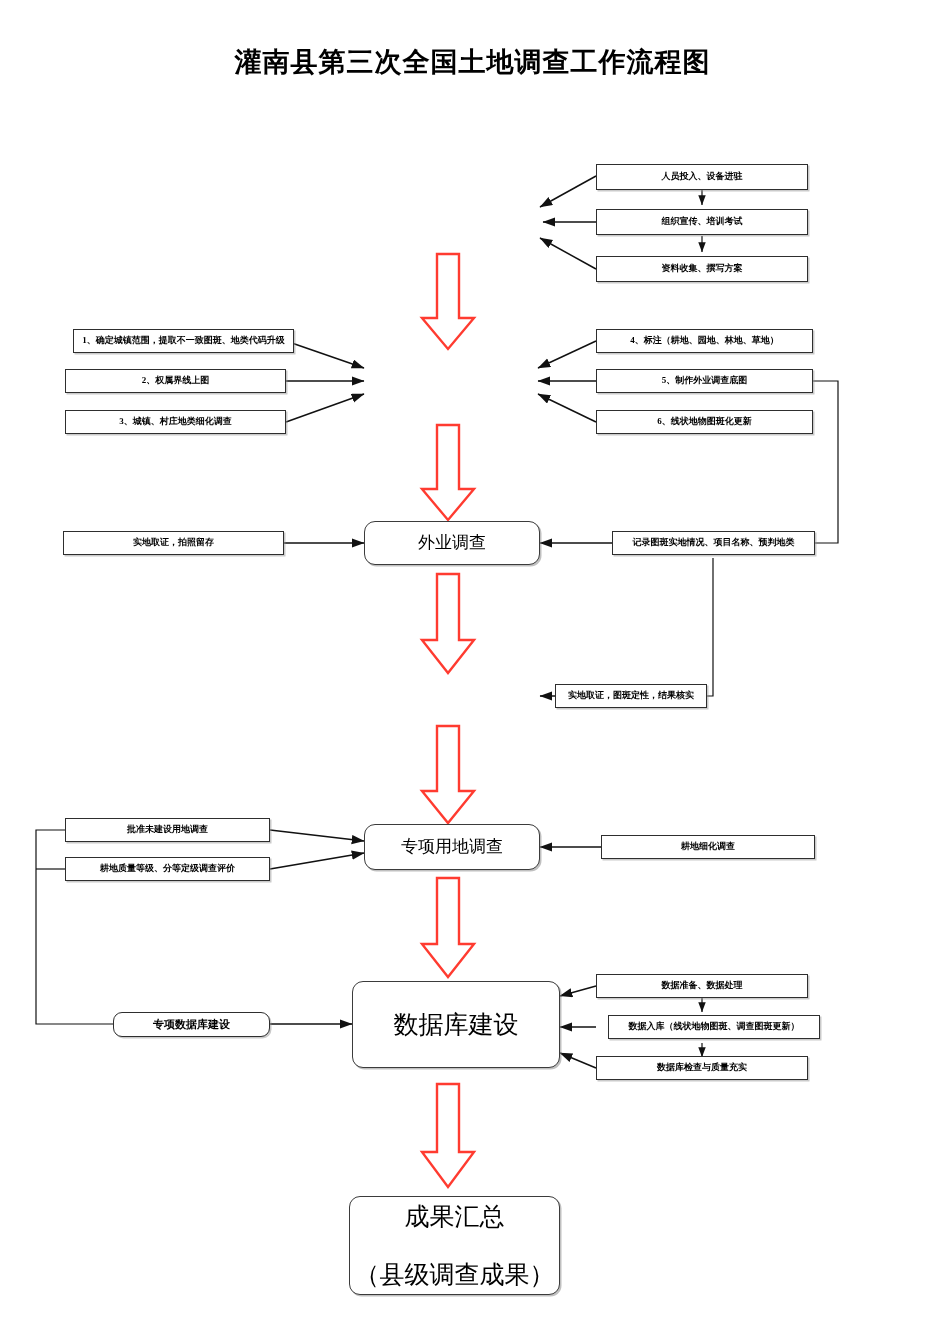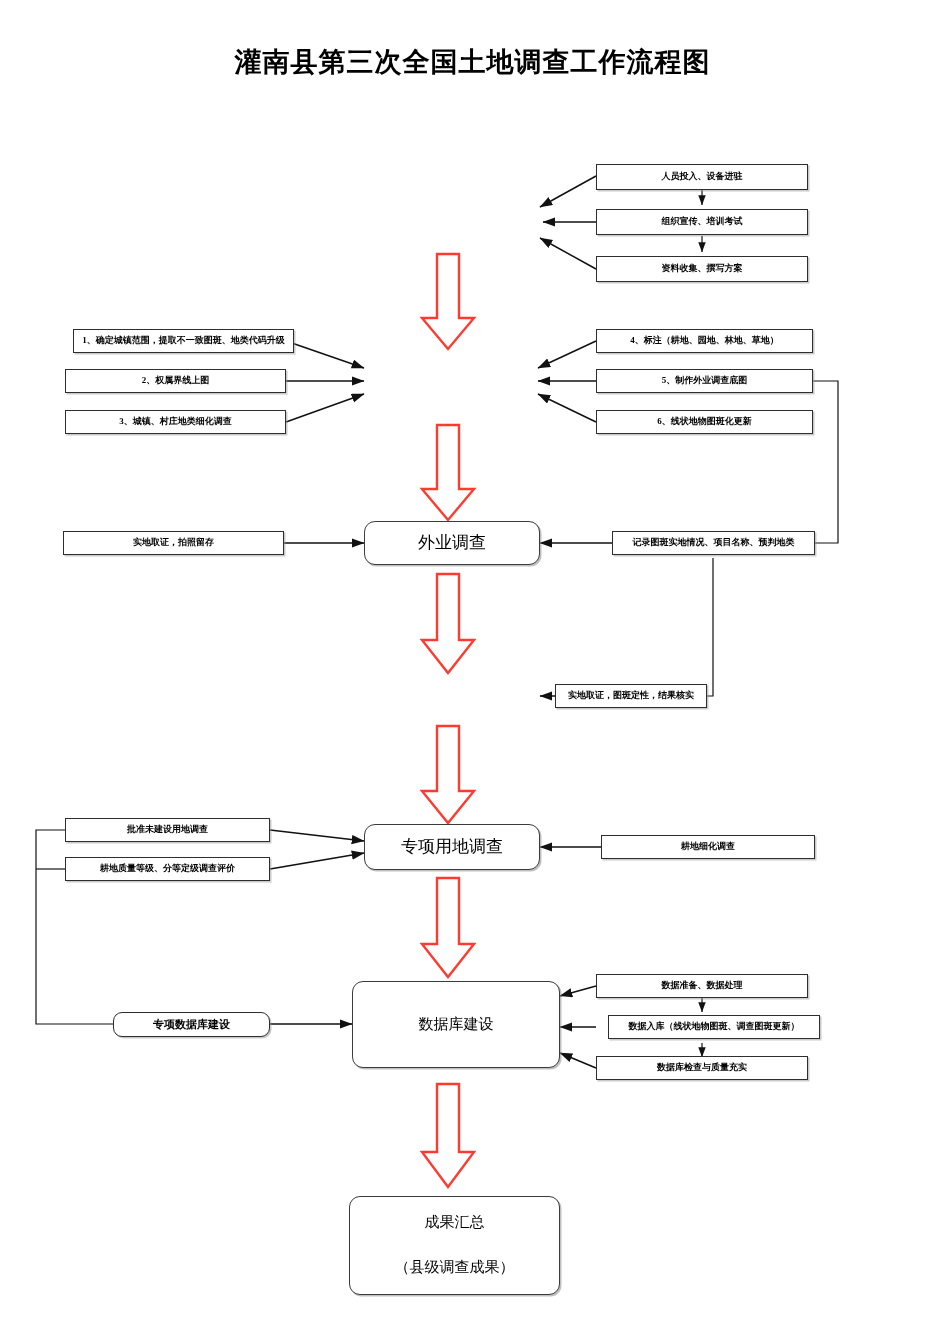--- a/index.html
+++ b/index.html
@@ -40,21 +40,21 @@
     border-radius:11px;
     background:#fff;
     display:flex;
     align-items:center;
     justify-content:center;
     text-align:center;
     font-family:"Liberation Serif","DejaVu Serif",serif;
     box-shadow:1.5px 1.5px 0 rgba(140,140,140,.55);
     line-height:1.32;
   }
-  .node.big{font-size:15px;}
+  .node.big{font-size:25px;}
   .node.mid{font-size:17px;}
   
   .sbox{
     position:absolute;
     box-sizing:border-box;
     border:1px solid #2e2e2e;
     background:#fff;
     display:flex;
     align-items:center;
     justify-content:center;

